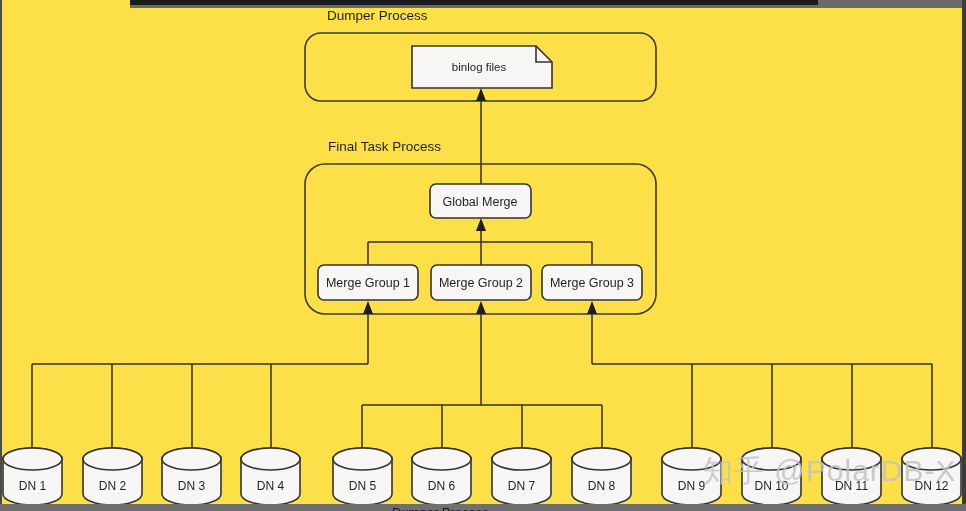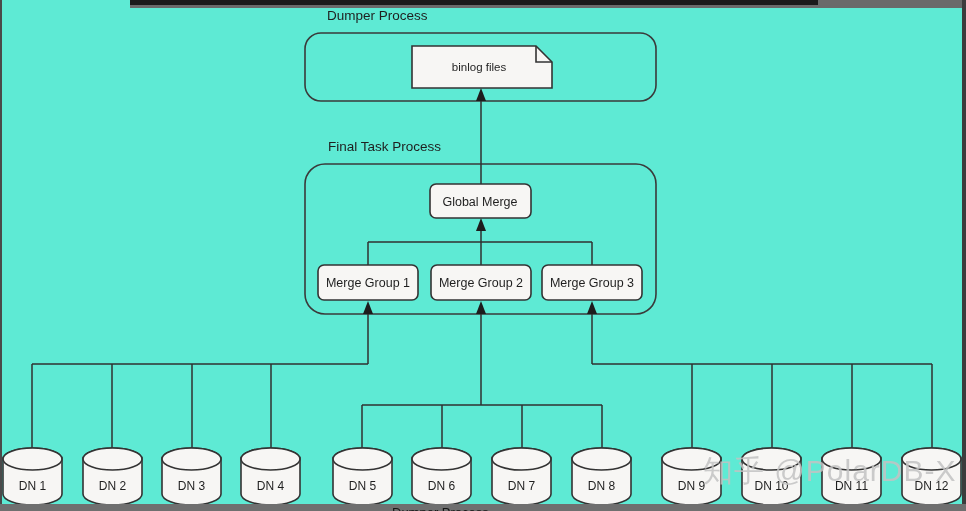--- a/index.html
+++ b/index.html
@@ -1,19 +1,19 @@
 <!DOCTYPE html>
 <html><head>
 <meta charset="utf-8">
 <style>
   html,body{margin:0;padding:0;background:#e9e9e9;}
   .screen{
     position:relative;
     width:966px;height:511px;
-    background:#5eead4;
+    background:#fde047;
     overflow:hidden;
     font-family:"Liberation Sans", sans-serif;
   }
   svg{display:block;}
   .shape{fill:#f7f6f4;stroke:#333333;stroke-width:1.6;}
   .container-shape{fill:none;stroke:#3a3a3a;stroke-width:1.6;}
   .wire{stroke:#303030;stroke-width:1.5;fill:none;}
   .arrowhead{fill:#1d1d1d;stroke:none;}
   .lbl{fill:#1f1f1f;}
   .title-lbl{font-size:13.5px;}

